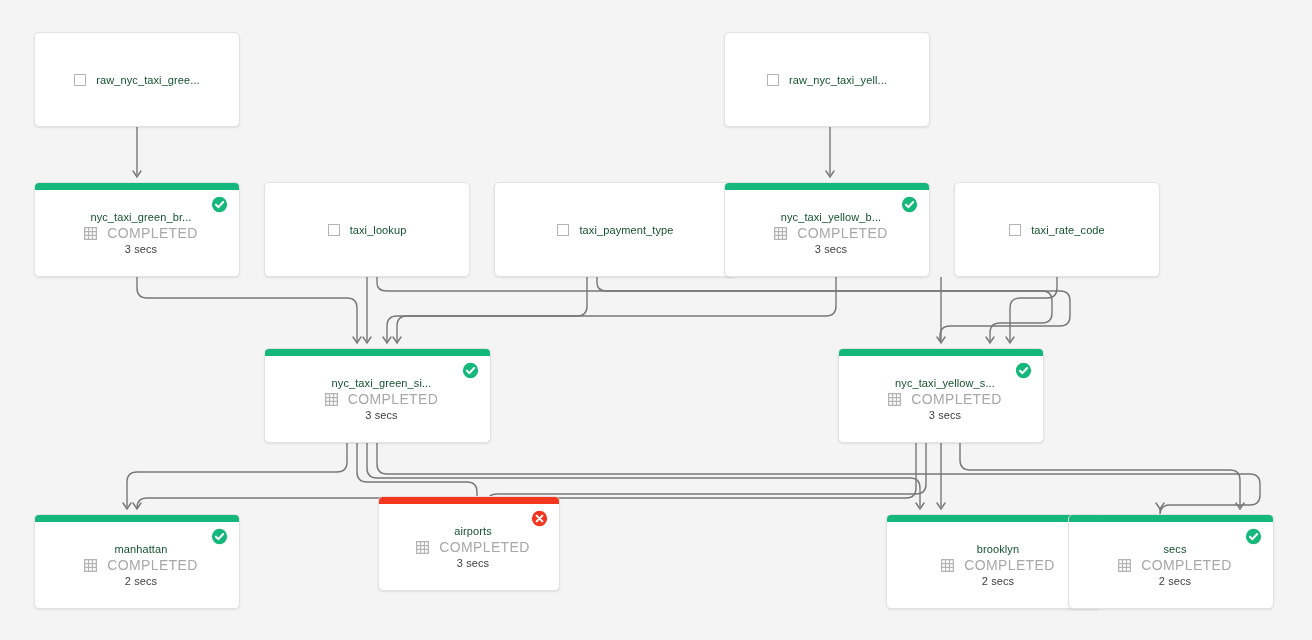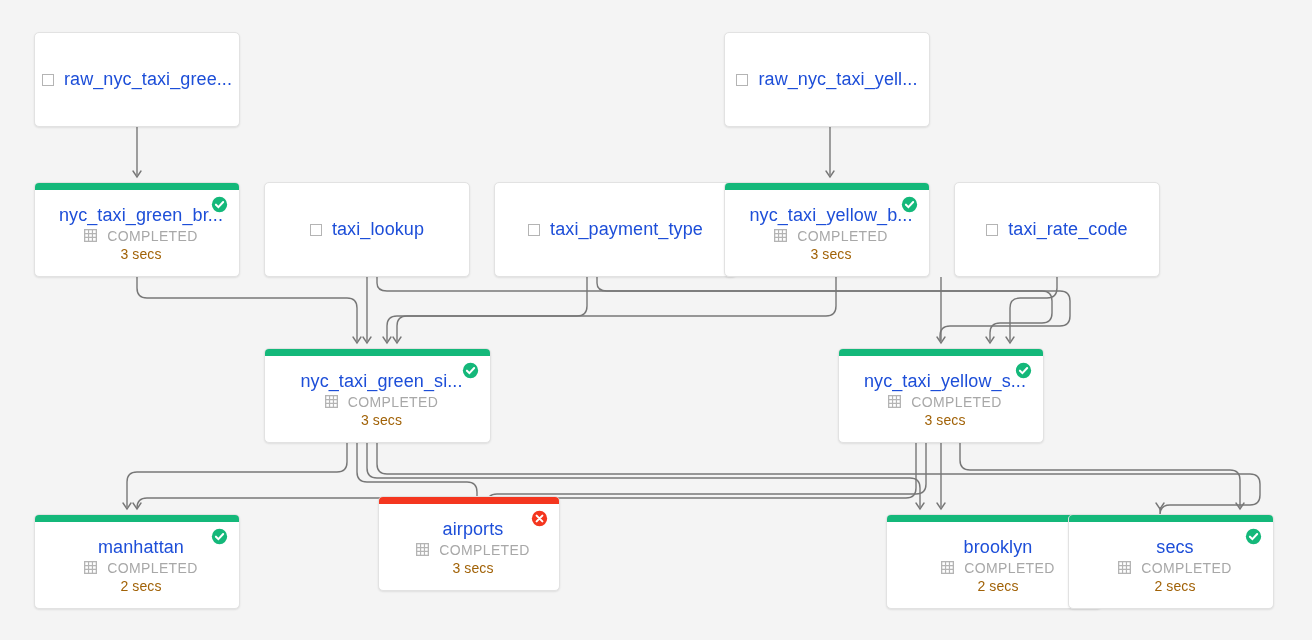--- a/index.html
+++ b/index.html
@@ -66,40 +66,40 @@
   .node.has-bar .node-body { padding-top: 7px; padding-left: 8px; }
 
   .name-row {
     display: flex;
     align-items: center;
     justify-content: center;
     gap: 9px;
     width: 100%;
   }
   .node-name {
-    font-size: 18px;
-    color: #1d4ed8;
+    font-size: 11px;
+    color: #14532d;
     white-space: nowrap;
     letter-spacing: 0.1px;
   }
   .status-row {
     display: flex;
     align-items: center;
     justify-content: center;
     gap: 10px;
     margin-top: 2px;
   }
   .node-status {
     font-size: 14px;
     color: #a8a8a8;
     letter-spacing: 0.35px;
   }
   .node-duration {
-    font-size: 14px;
-    color: #a16207;
+    font-size: 11px;
+    color: #404040;
     margin-top: 2px;
     letter-spacing: 0.1px;
   }
 
   
   .icon-square {
     width: 12px; height: 12px;
     box-sizing: border-box;
     border: 1.6px solid #b4b4b4;
     flex: 0 0 auto;

